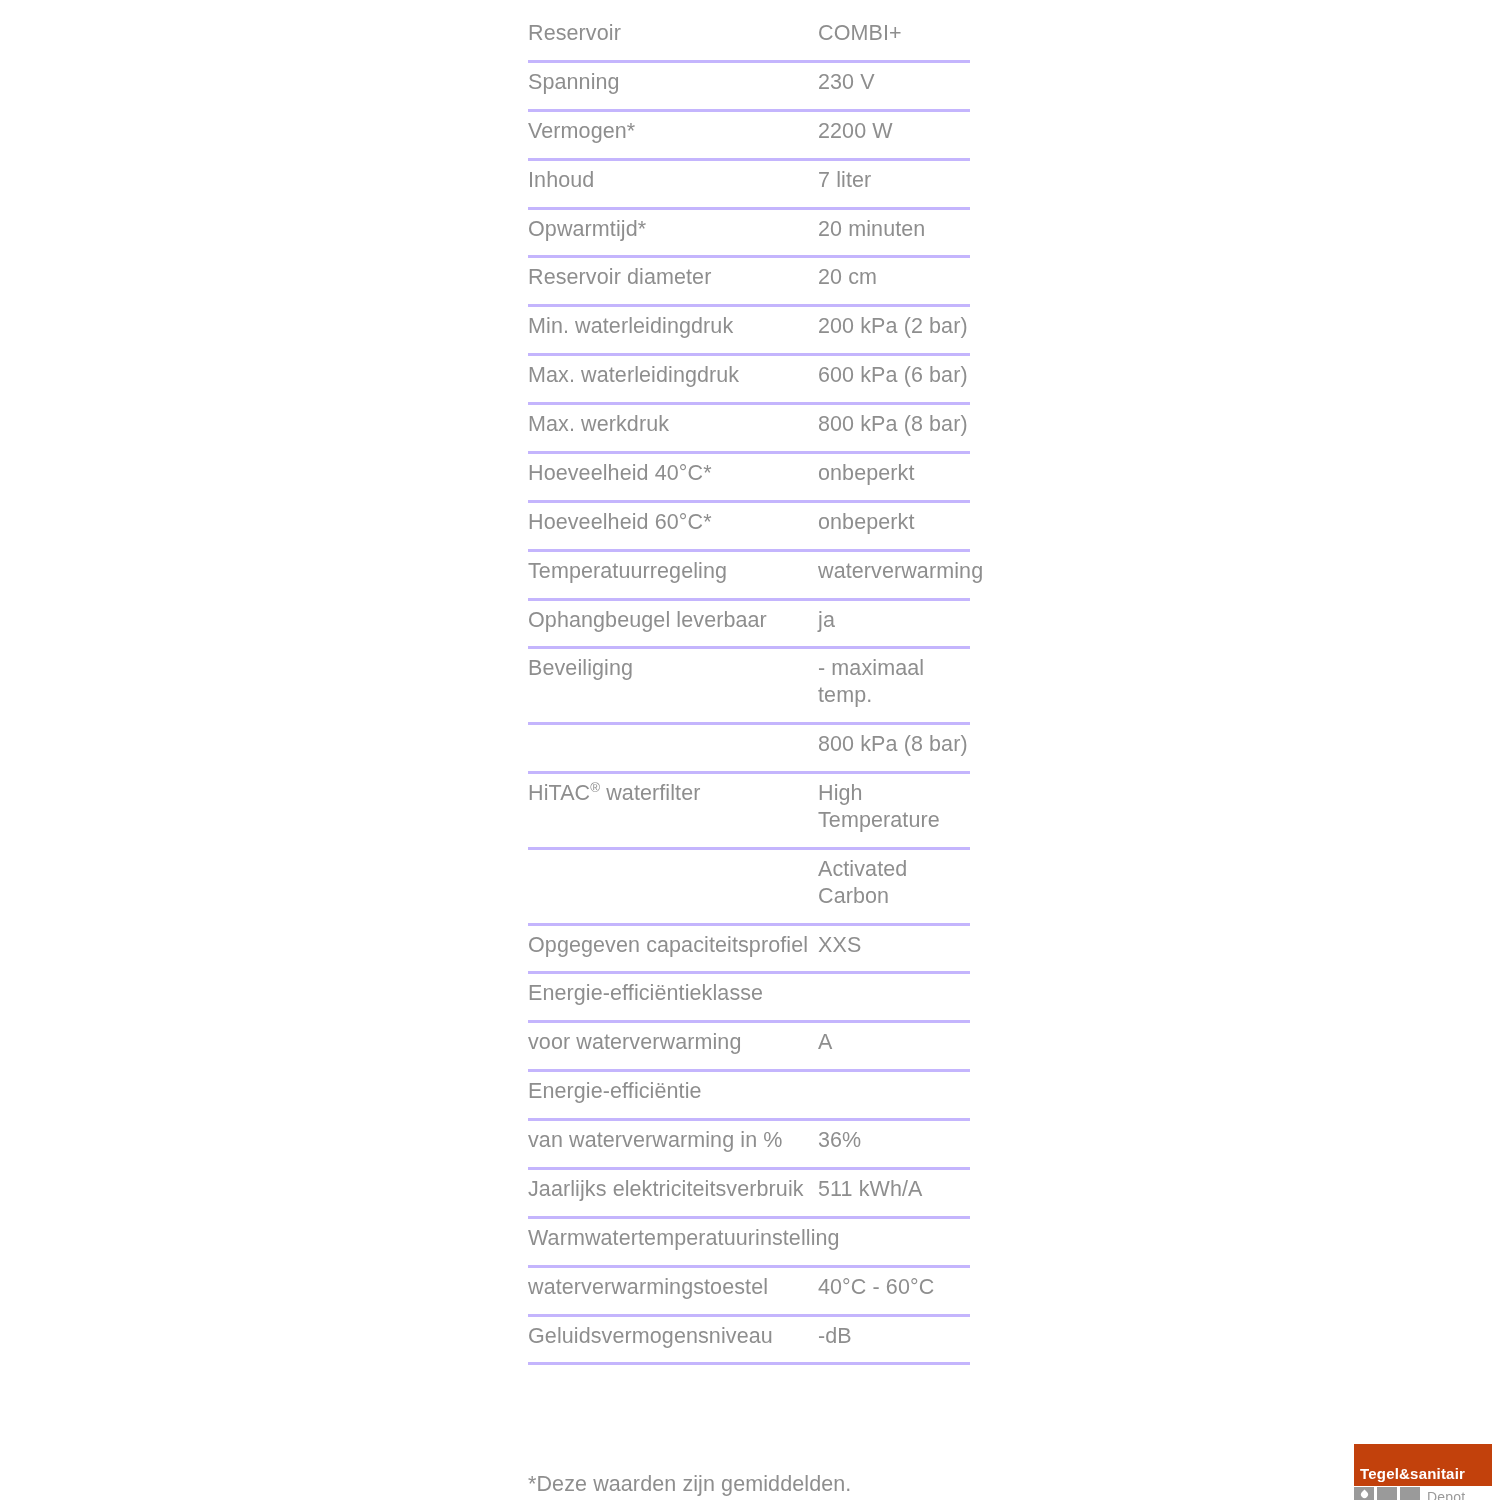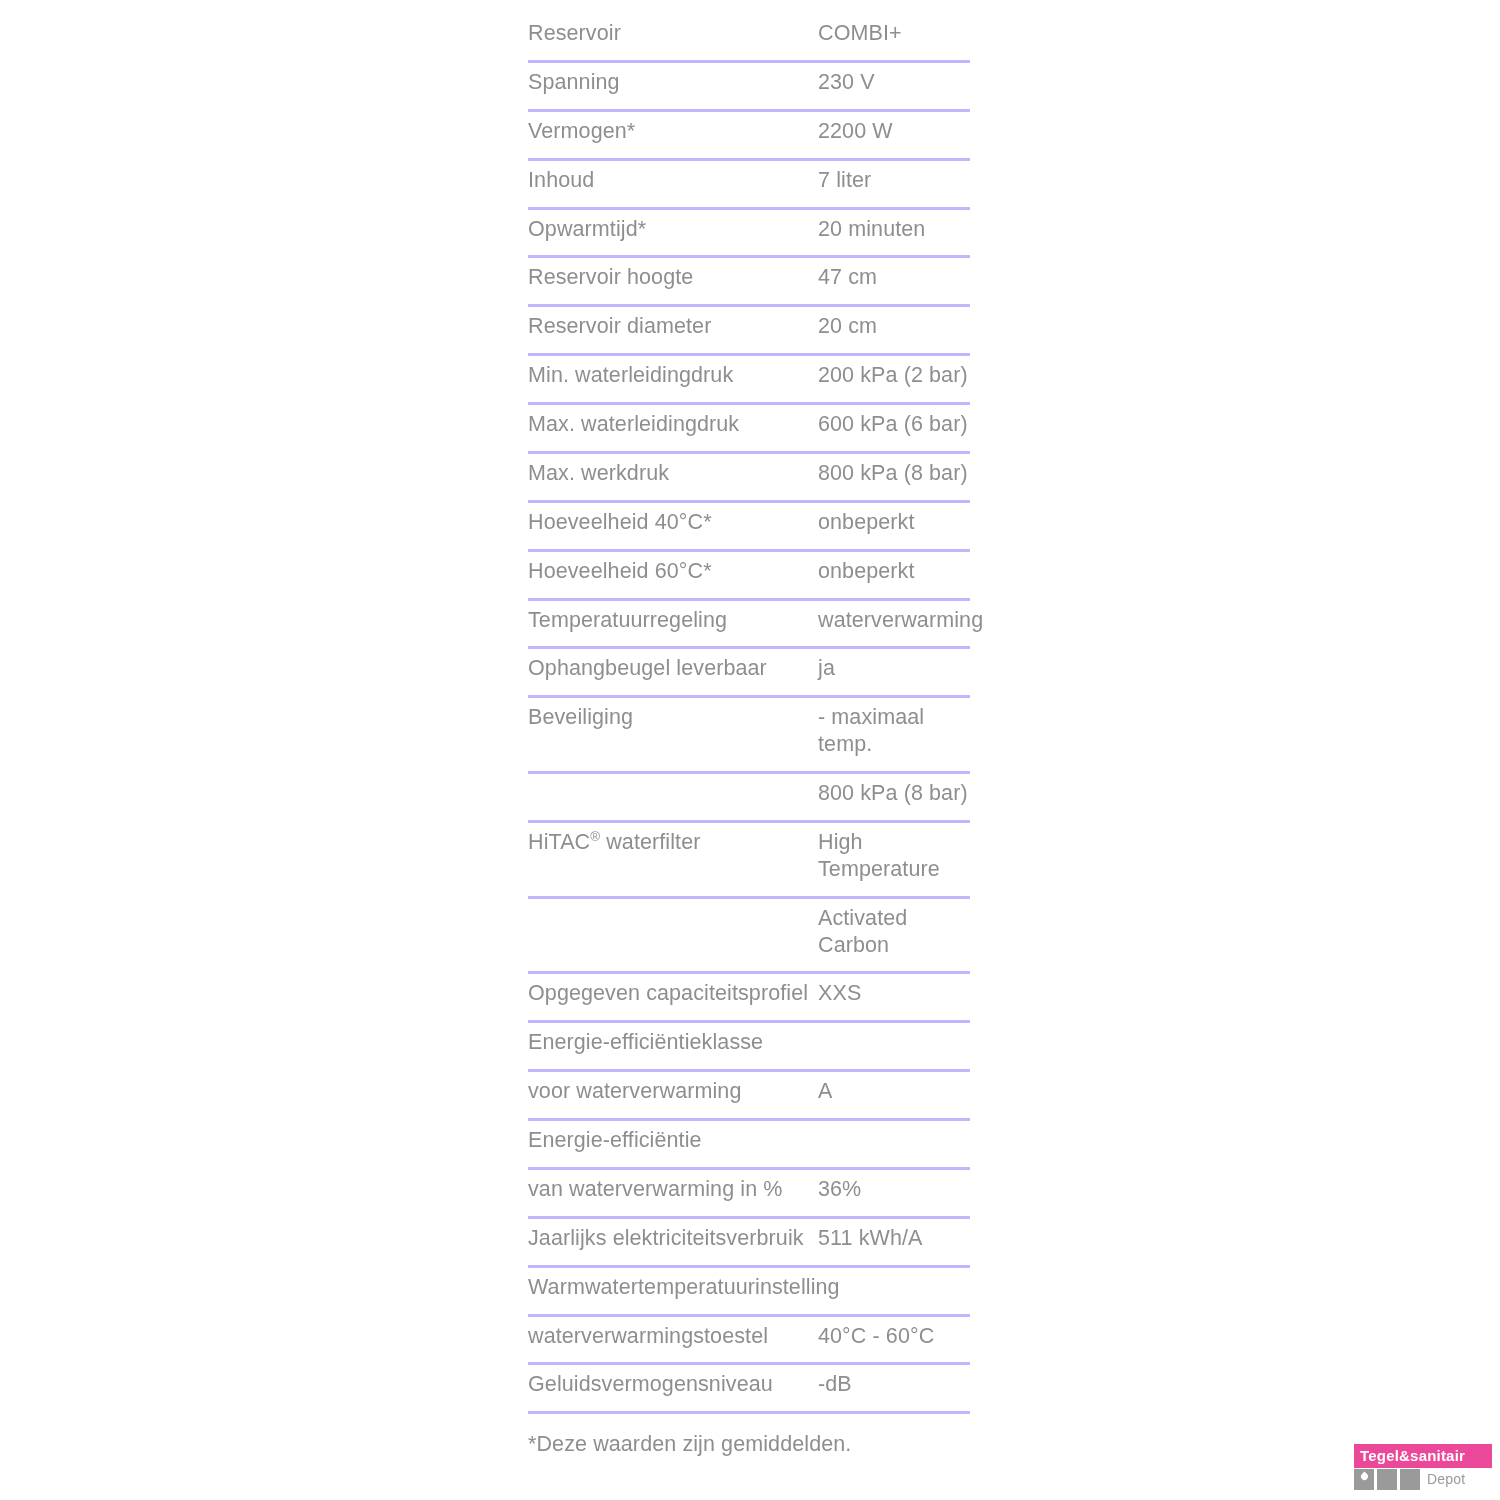--- a/index.html
+++ b/index.html
@@ -41,44 +41,44 @@
   }
   td.col-value {
     width: 152px;
   }
   td.blank {
     color: transparent;
   }
   .footnote {
     position: absolute;
     left: 528px;
-    top: 1432px;
+    top: 1472px;
     font-size: 21.5px;
     color: #8e8e8e;
     letter-spacing: 0.1px;
   }
   sup.reg {
     font-size: 0.62em;
     vertical-align: super;
     line-height: 0;
   }
   
   #logo {
     position: absolute;
     right: 8px;
     bottom: 8px;
     width: 138px;
     height: 48px;
   }
   #logo .logo-top {
-    background: #ec4899;
+    background: #c2410c;
     color: #ffffff;
     font-size: 15px;
     font-weight: bold;
-    padding: 3px 6px 3px 6px;
+    padding: 21px 6px 3px 6px;
     letter-spacing: 0.2px;
     text-align: left;
     height: 18px;
     line-height: 18px;
     box-sizing: content-box;
   }
   #logo .logo-bottom {
     display: flex;
     align-items: center;
     height: 22px;
@@ -128,24 +128,20 @@
           <td class="col-label">Vermogen*</td>
           <td class="col-value">2200 W</td>
         </tr>
         <tr>
           <td class="col-label">Inhoud</td>
           <td class="col-value">7 liter</td>
         </tr>
         <tr>
           <td class="col-label">Opwarmtijd*</td>
           <td class="col-value">20 minuten</td>
-        </tr>
-        <tr>
-          <td class="col-label">Reservoir hoogte</td>
-          <td class="col-value">47 cm</td>
         </tr>
         <tr>
           <td class="col-label">Reservoir diameter</td>
           <td class="col-value">20 cm</td>
         </tr>
         <tr>
           <td class="col-label">Min. waterleidingdruk</td>
           <td class="col-value">200 kPa (2 bar)</td>
         </tr>
         <tr>

